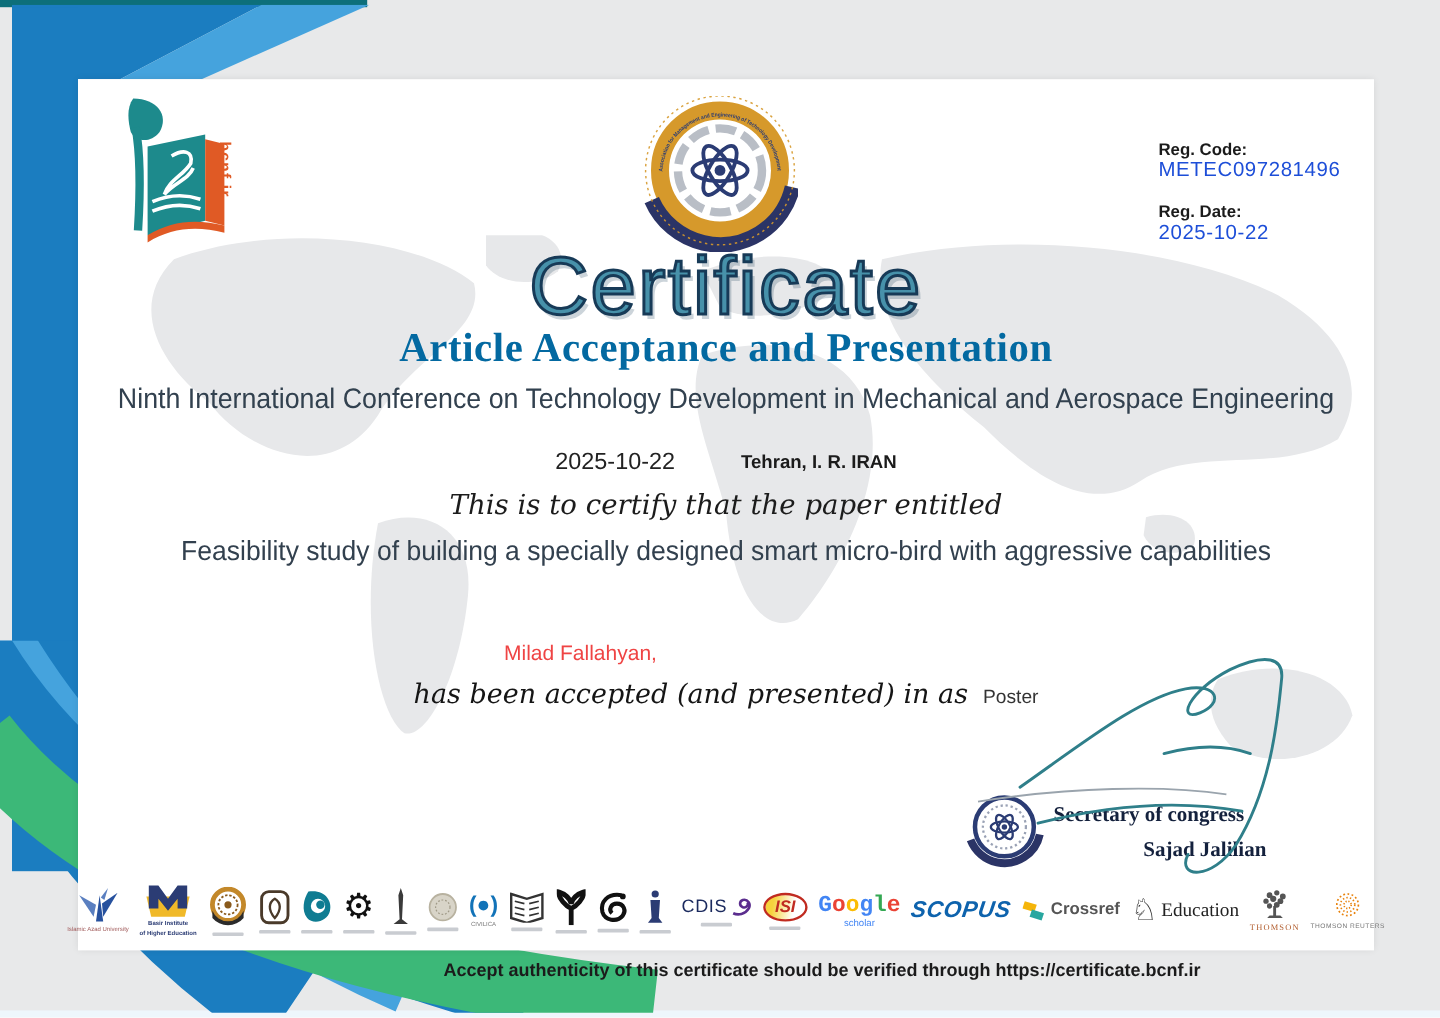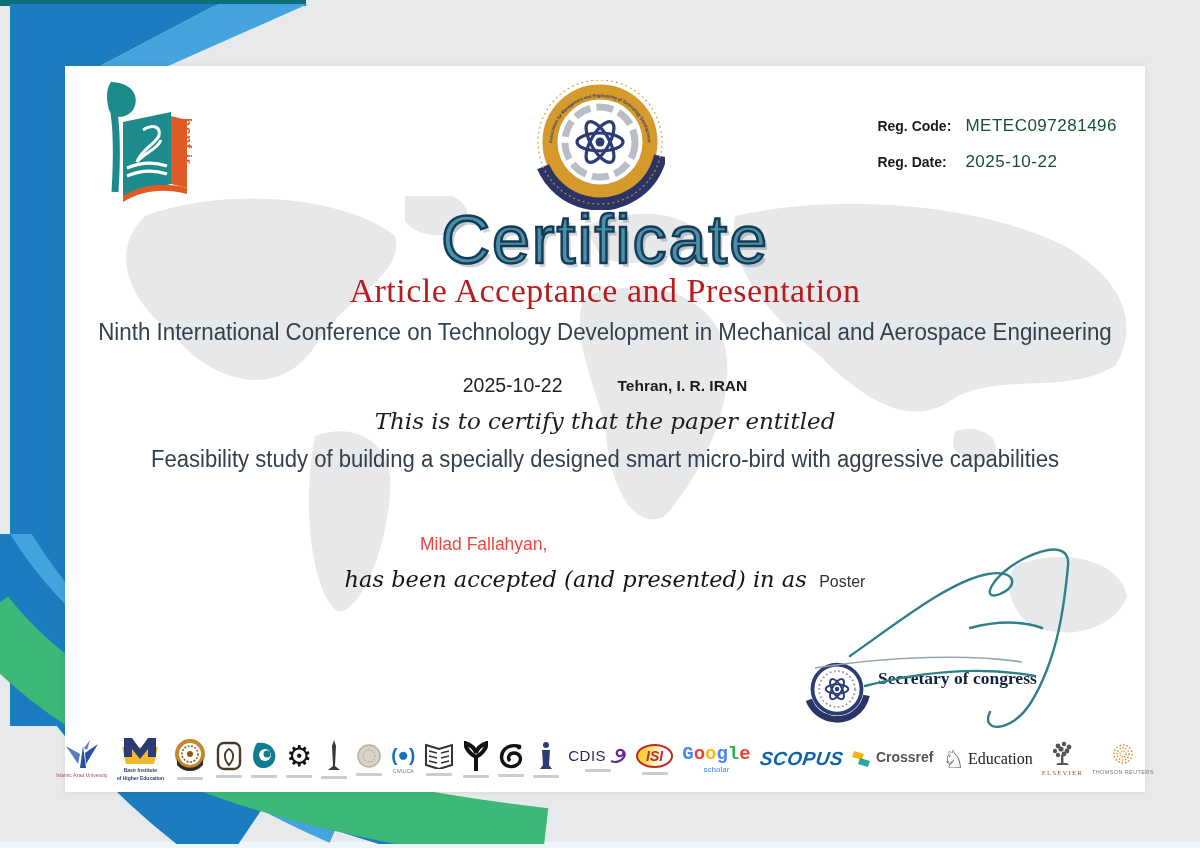--- a/index.html
+++ b/index.html
@@ -22,27 +22,27 @@
   .map{position:absolute;left:0;top:130px;z-index:0;}
 
   .abs{position:absolute;left:0;right:0;text-align:center;z-index:2;}
 
   
   .bcnf{position:absolute;left:18px;top:14px;width:120px;height:125px;z-index:2;}
   .bcnf-vert{position:absolute;right:8px;top:38px;color:#e05a25;font-weight:bold;font-size:13px;
     writing-mode:vertical-rl;letter-spacing:1px;}
   .emblem{position:absolute;left:470px;top:14px;width:130px;height:130px;z-index:2;}
   .reg{position:absolute;right:28px;top:50px;z-index:2;font-size:15px;color:#111;}
-  .reg-row{display:flex;align-items:baseline;margin-bottom:16px;}
+  .reg-row{display:flex;align-items:baseline;margin-bottom:16px;flex-direction:column;}
   .reg-label{font-weight:bold;font-size:14px;width:88px;color:#1b1b1b;}
-  .reg-value{font-size:17px;color:#14532d;letter-spacing:.5px;}
+  .reg-value{font-size:17px;color:#1d4ed8;letter-spacing:.5px;}
 
   .title{top:134px;font-size:68px;font-weight:normal;letter-spacing:2px;color:#4791aa;
     -webkit-text-stroke:2.5px #173a57;text-shadow:3px 4px 0 rgba(23,58,87,.22);}
-  .subtitle{top:206px;font-family:"Liberation Serif",serif;font-weight:normal;font-size:34px;color:#b91c1c;letter-spacing:.5px;}
+  .subtitle{top:206px;font-family:"Liberation Serif",serif;font-weight:bold;font-size:34px;color:#0369a1;letter-spacing:.5px;}
   .conference{top:253px;font-size:23.5px;color:#32414f;white-space:nowrap;transform:scaleX(.95);}
   .daterow{top:308px;display:flex;justify-content:center;align-items:center;gap:55px;}
   .evdate{font-size:19.5px;color:#222;}
   .evloc{font-size:15.5px;font-weight:bold;color:#1b1b1b;}
   .certify{top:342px;font-family:"DejaVu Serif",serif;font-style:italic;font-size:23px;color:#1c1c1c;}
   .paper{top:380px;font-size:23px;color:#32404e;white-space:nowrap;transform:scaleX(.96);}
   .byline{top:428px;font-family:"DejaVu Serif",serif;font-style:italic;font-weight:bold;font-size:21px;color:#111;}
   .author{top:468px;text-align:left;padding-left:355px;font-size:17.5px;color:#ef4444;}
   .accepted{top:500px;}
   .accepted .it{font-family:"DejaVu Serif",serif;font-style:italic;font-size:22.5px;color:#151515;}
@@ -195,20 +195,21 @@
         <g stroke="#2b3c74" stroke-width="2" fill="none">
           <ellipse cx="35" cy="33" rx="12" ry="5"></ellipse>
           <ellipse cx="35" cy="33" rx="12" ry="5" transform="rotate(60 35 33)"></ellipse>
           <ellipse cx="35" cy="33" rx="12" ry="5" transform="rotate(120 35 33)"></ellipse>
         </g>
         <circle cx="35" cy="33" r="2.4" fill="#2b3c74"></circle>
         <circle cx="35" cy="33" r="32" fill="none" stroke="#2b3466" stroke-width="7" stroke-dasharray="82 120" transform="rotate(12 35 33)"></circle>
       </svg>
       <div class="sig-texts">
         <div class="sig-role">Secretary of congress</div>
+        <div class="sig-name">Sajad Jalilian</div>
       </div>
     </div>
 
     <div class="strip">
 
       <div class="lg">
         <svg width="36" height="30" viewBox="0 0 36 30">
           <g fill="#27519e">
             <path d="M16,28 L19,6 L22,28 Z"></path>
             <path d="M14,24 L2,6 L16,14 Z" fill="#5a7fc0"></path>
@@ -362,31 +363,32 @@
               <circle cx="19" cy="6" r="2.4"></circle>
             <circle cx="5" cy="10" r="2.2"></circle>
               <circle cx="11" cy="8" r="2.6"></circle>
               <circle cx="17" cy="10" r="2.4"></circle>
             <circle cx="8" cy="14" r="2.2"></circle>
               <circle cx="14" cy="13" r="2.4"></circle>
             <rect x="11" y="14" width="2.4" height="9"></rect>
             <path d="M6,24 L19,24 L17,22 L8,22 Z"></path>
           </g>
         </svg>
-        <div class="elsevier-txt">ELSEVIER</div>
+        <div class="elsevier-txt">THOMSON</div>
       </div>
 
       <div class="lg">
         <svg width="24" height="24" viewBox="0 0 24 24">
           <g stroke="#e8820c" fill="none">
             <circle cx="12" cy="11" r="9" stroke-width="1.4" stroke-dasharray="1.5 2"></circle>
             <circle cx="12" cy="11" r="6" stroke-width="1.4" stroke-dasharray="1.2 1.8"></circle>
             <circle cx="12" cy="11" r="3" stroke-width="1.4" stroke-dasharray="1 1.4"></circle>
           </g>
         </svg>
         <div class="thomson-txt">THOMSON REUTERS</div>
       </div>
 
     </div>
   </div>
 
+  <div class="footer">Accept authenticity of this certificate should be verified through https://certificate.bcnf.ir</div>
 
 </div>
 
 </body></html>

